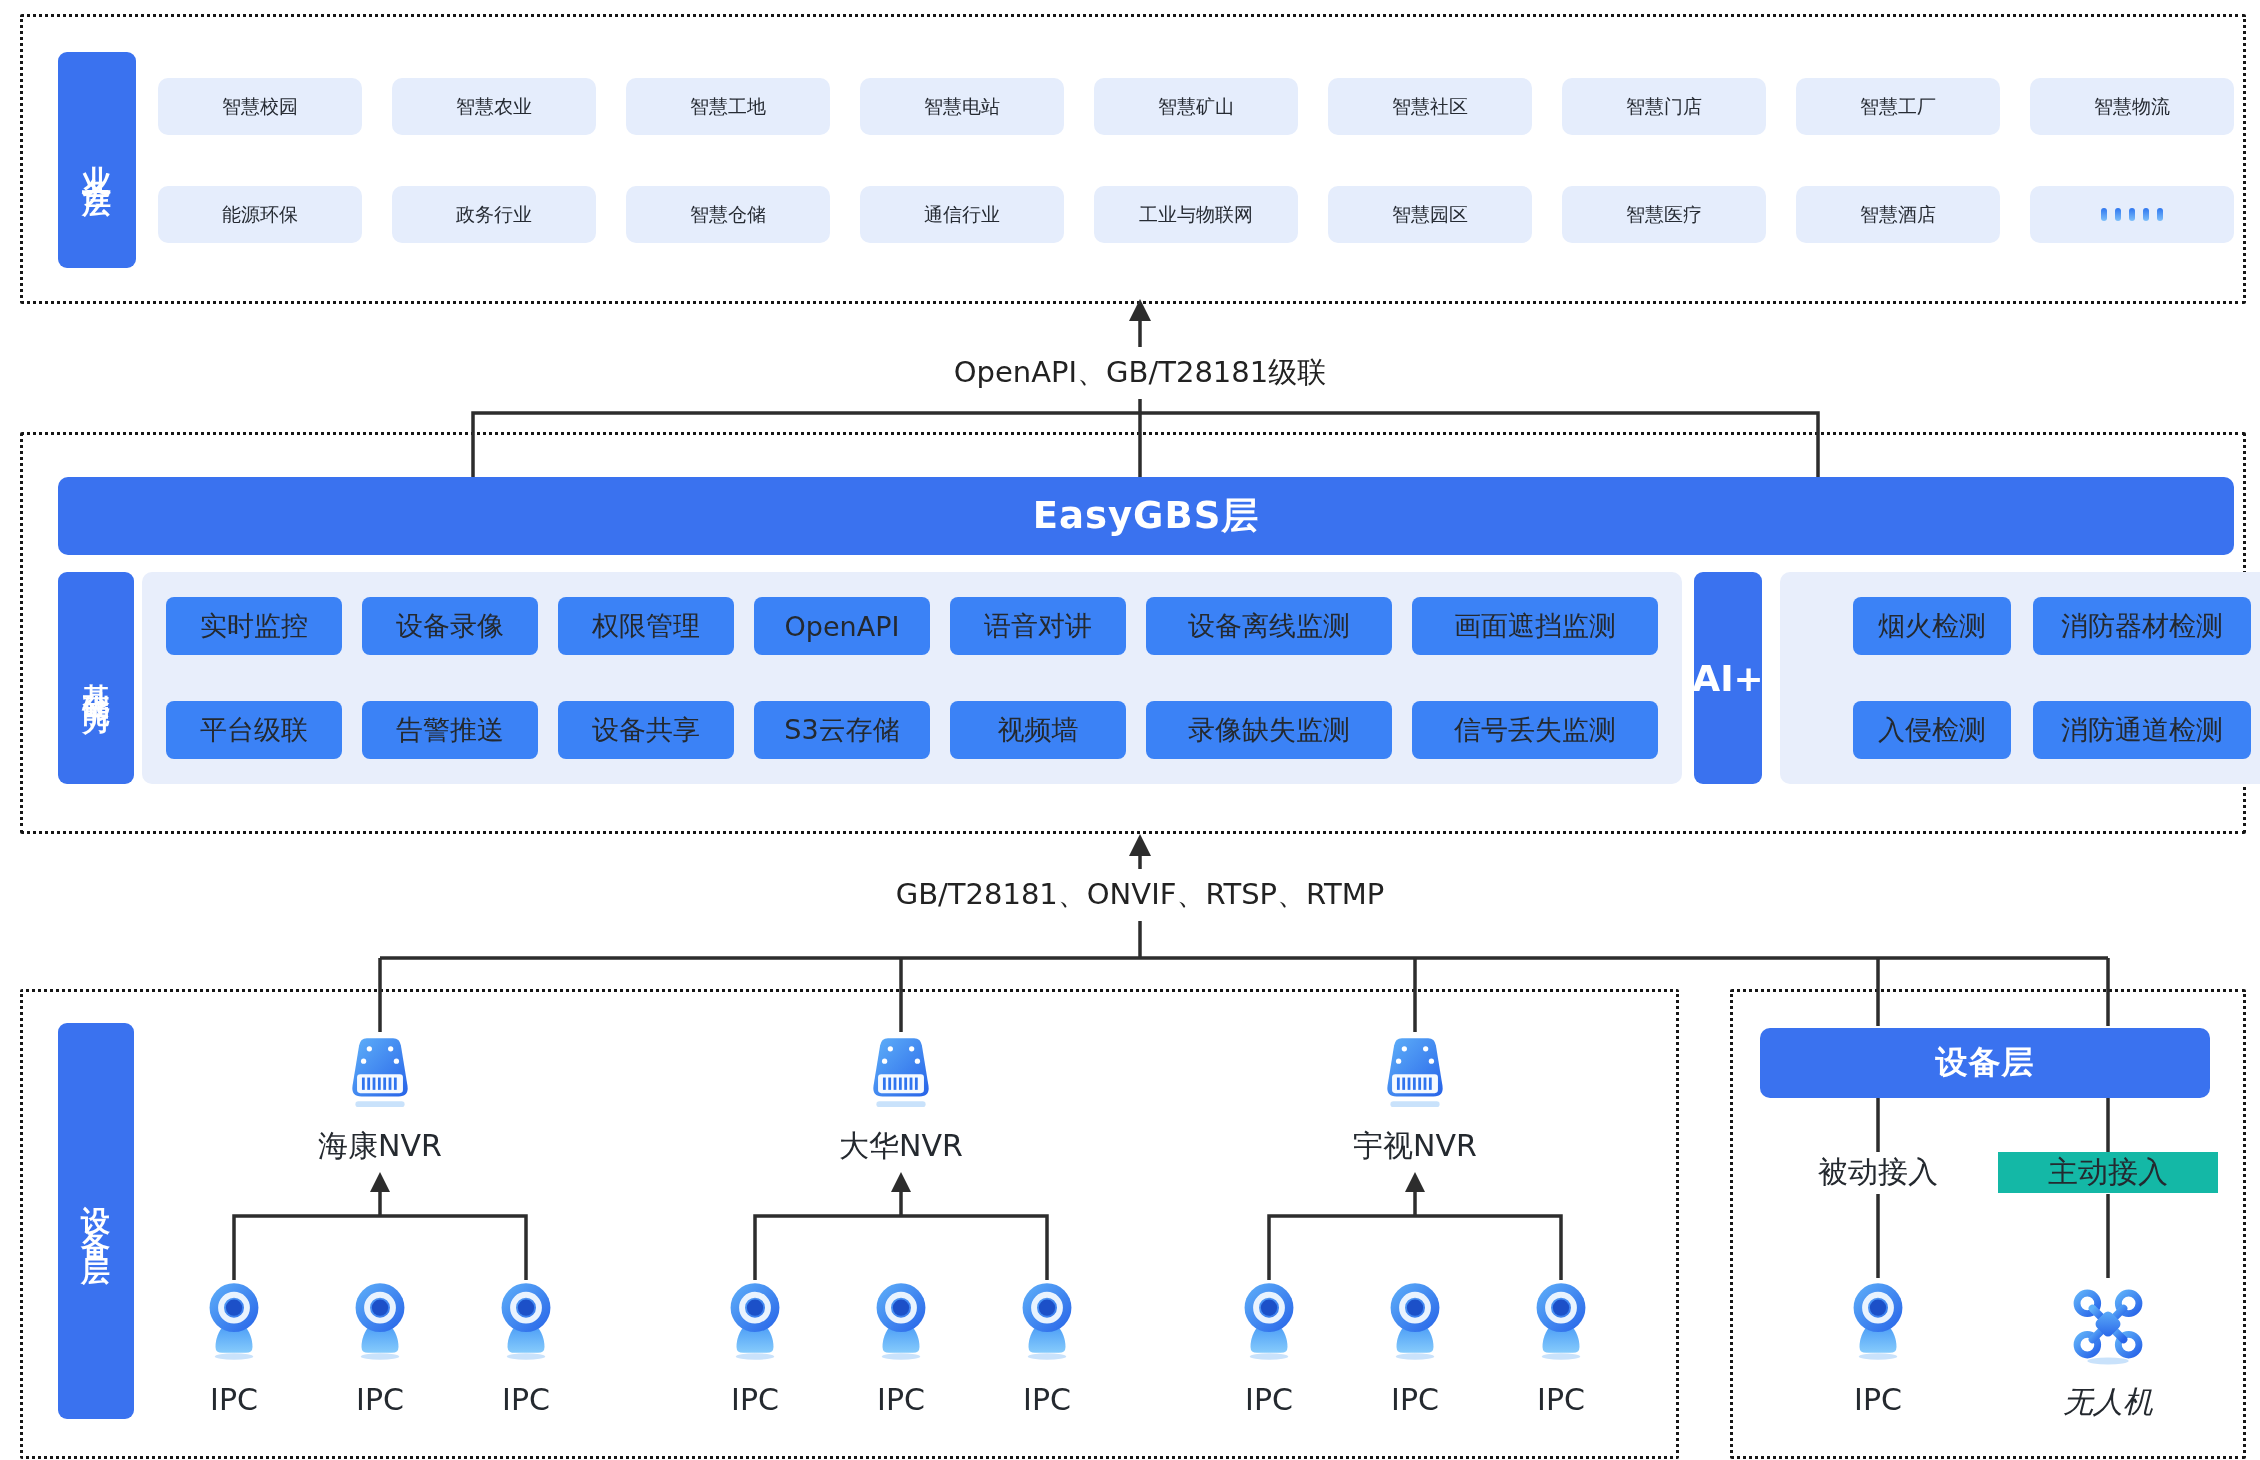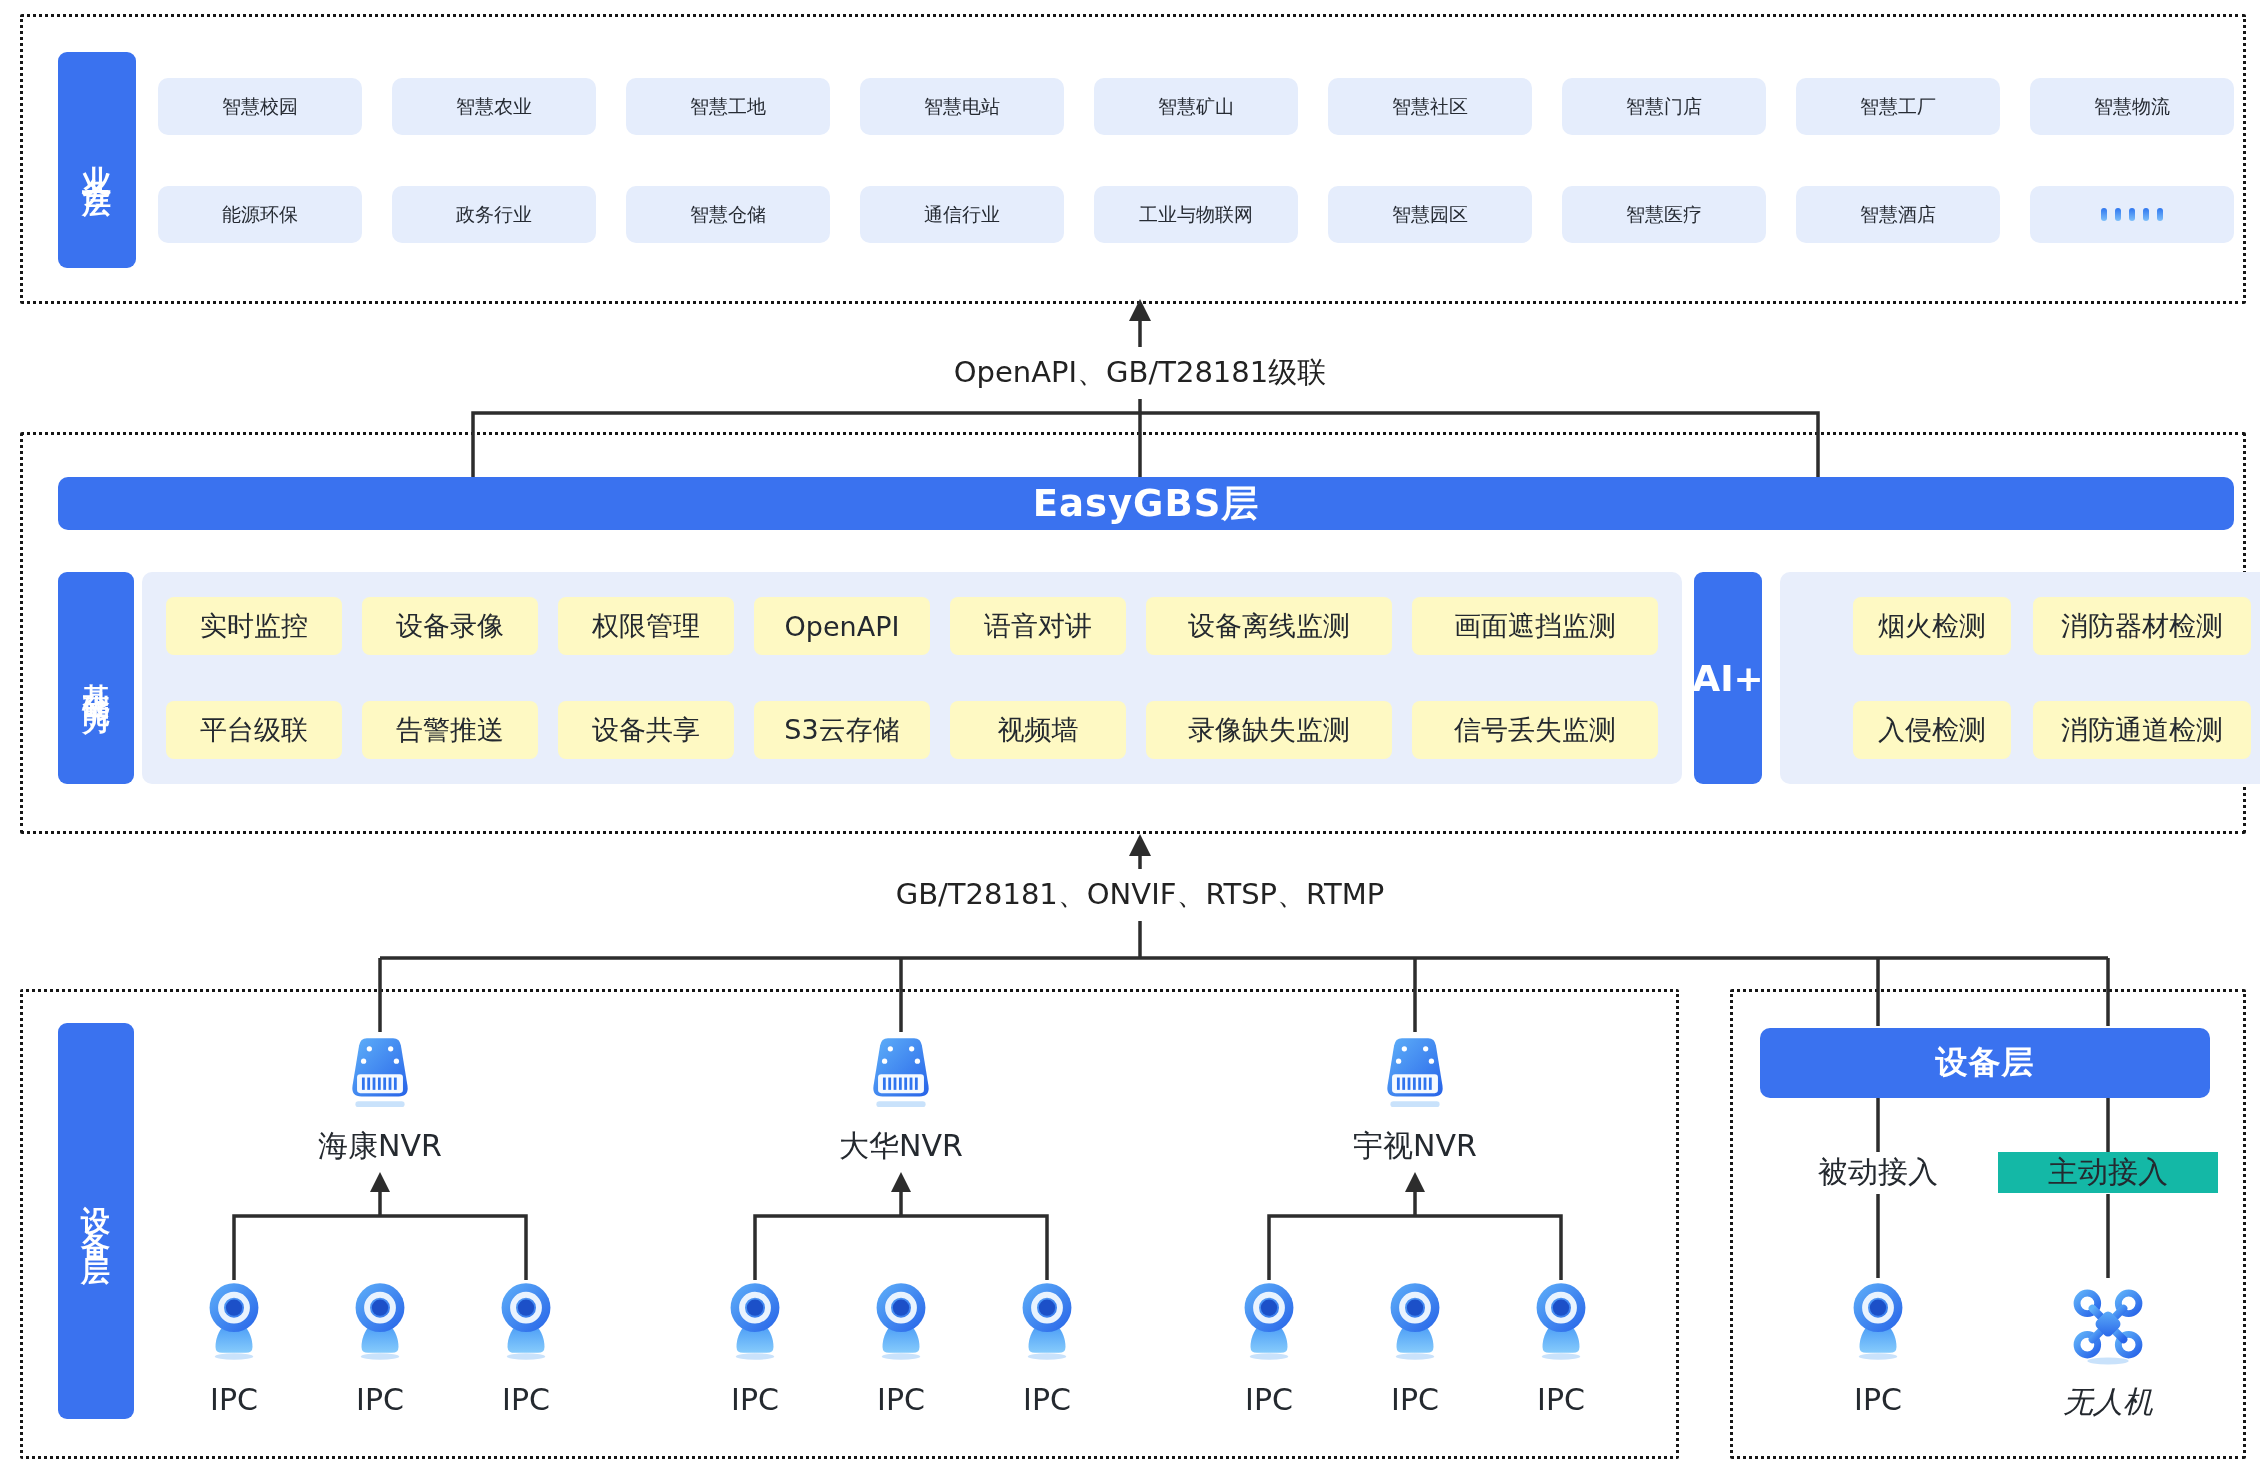--- a/index.html
+++ b/index.html
@@ -34,21 +34,21 @@
     height:57px;background:#E5EDFC;border-radius:10px;
     display:flex;align-items:center;justify-content:center;
     font-size:19px;font-weight:500;color:#262B33;
   }
   .panel{
     position:absolute;background:#E8EEFB;border-radius:10px;z-index:2;
     display:flex;flex-direction:column;justify-content:center;gap:46px;
   }
   .panel .row{display:flex;gap:20px;justify-content:center;}
   .wchip{
-    flex:0 0 176px;height:58px;background:#fef9c3;border-radius:8px;
+    flex:0 0 176px;height:58px;background:#3b82f6;border-radius:8px;
     display:flex;align-items:center;justify-content:center;
     font-size:27px;font-weight:500;color:#24292F;
   }
   .wchip.wide{flex:0 0 246px;}
   .panel-ai .wchip{flex:0 0 158px;}
   .panel-ai .wchip.wide{flex:0 0 218px;}
   .link-label{
     position:absolute;z-index:3;text-align:center;
     font-size:29px;font-weight:500;color:#222;
     background:#fff;padding:6px 0;
@@ -174,21 +174,21 @@
         <span class="dot"></span>
         <span class="dot"></span>
         <span class="dot"></span>
         <span class="dot"></span>
     </div>
   </div>
 
   <div class="link-label" style="left:820px;top:347px;width:640px;">OpenAPI、GB/T28181级联</div>
 
   <div class="dashed-box" style="left:20px;top:432px;width:2220px;height:396px;"></div>
-  <div class="banner" style="left:58px;top:477px;width:2176px;height:53px;">EasyGBS层</div>
+  <div class="banner" style="left:58px;top:477px;width:2176px;height:78px;">EasyGBS层</div>
   <div class="vlabel" style="left:58px;top:572px;width:76px;height:212px;font-size:27px;letter-spacing:8px;">基础能力</div>
   <div class="panel" style="left:142px;top:572px;width:1540px;height:212px;">
     <div class="row">
       <div class="wchip">实时监控</div>
       <div class="wchip">设备录像</div>
       <div class="wchip">权限管理</div>
       <div class="wchip">OpenAPI</div>
       <div class="wchip">语音对讲</div>
       <div class="wchip wide">设备离线监测</div>
       <div class="wchip wide">画面遮挡监测</div>

